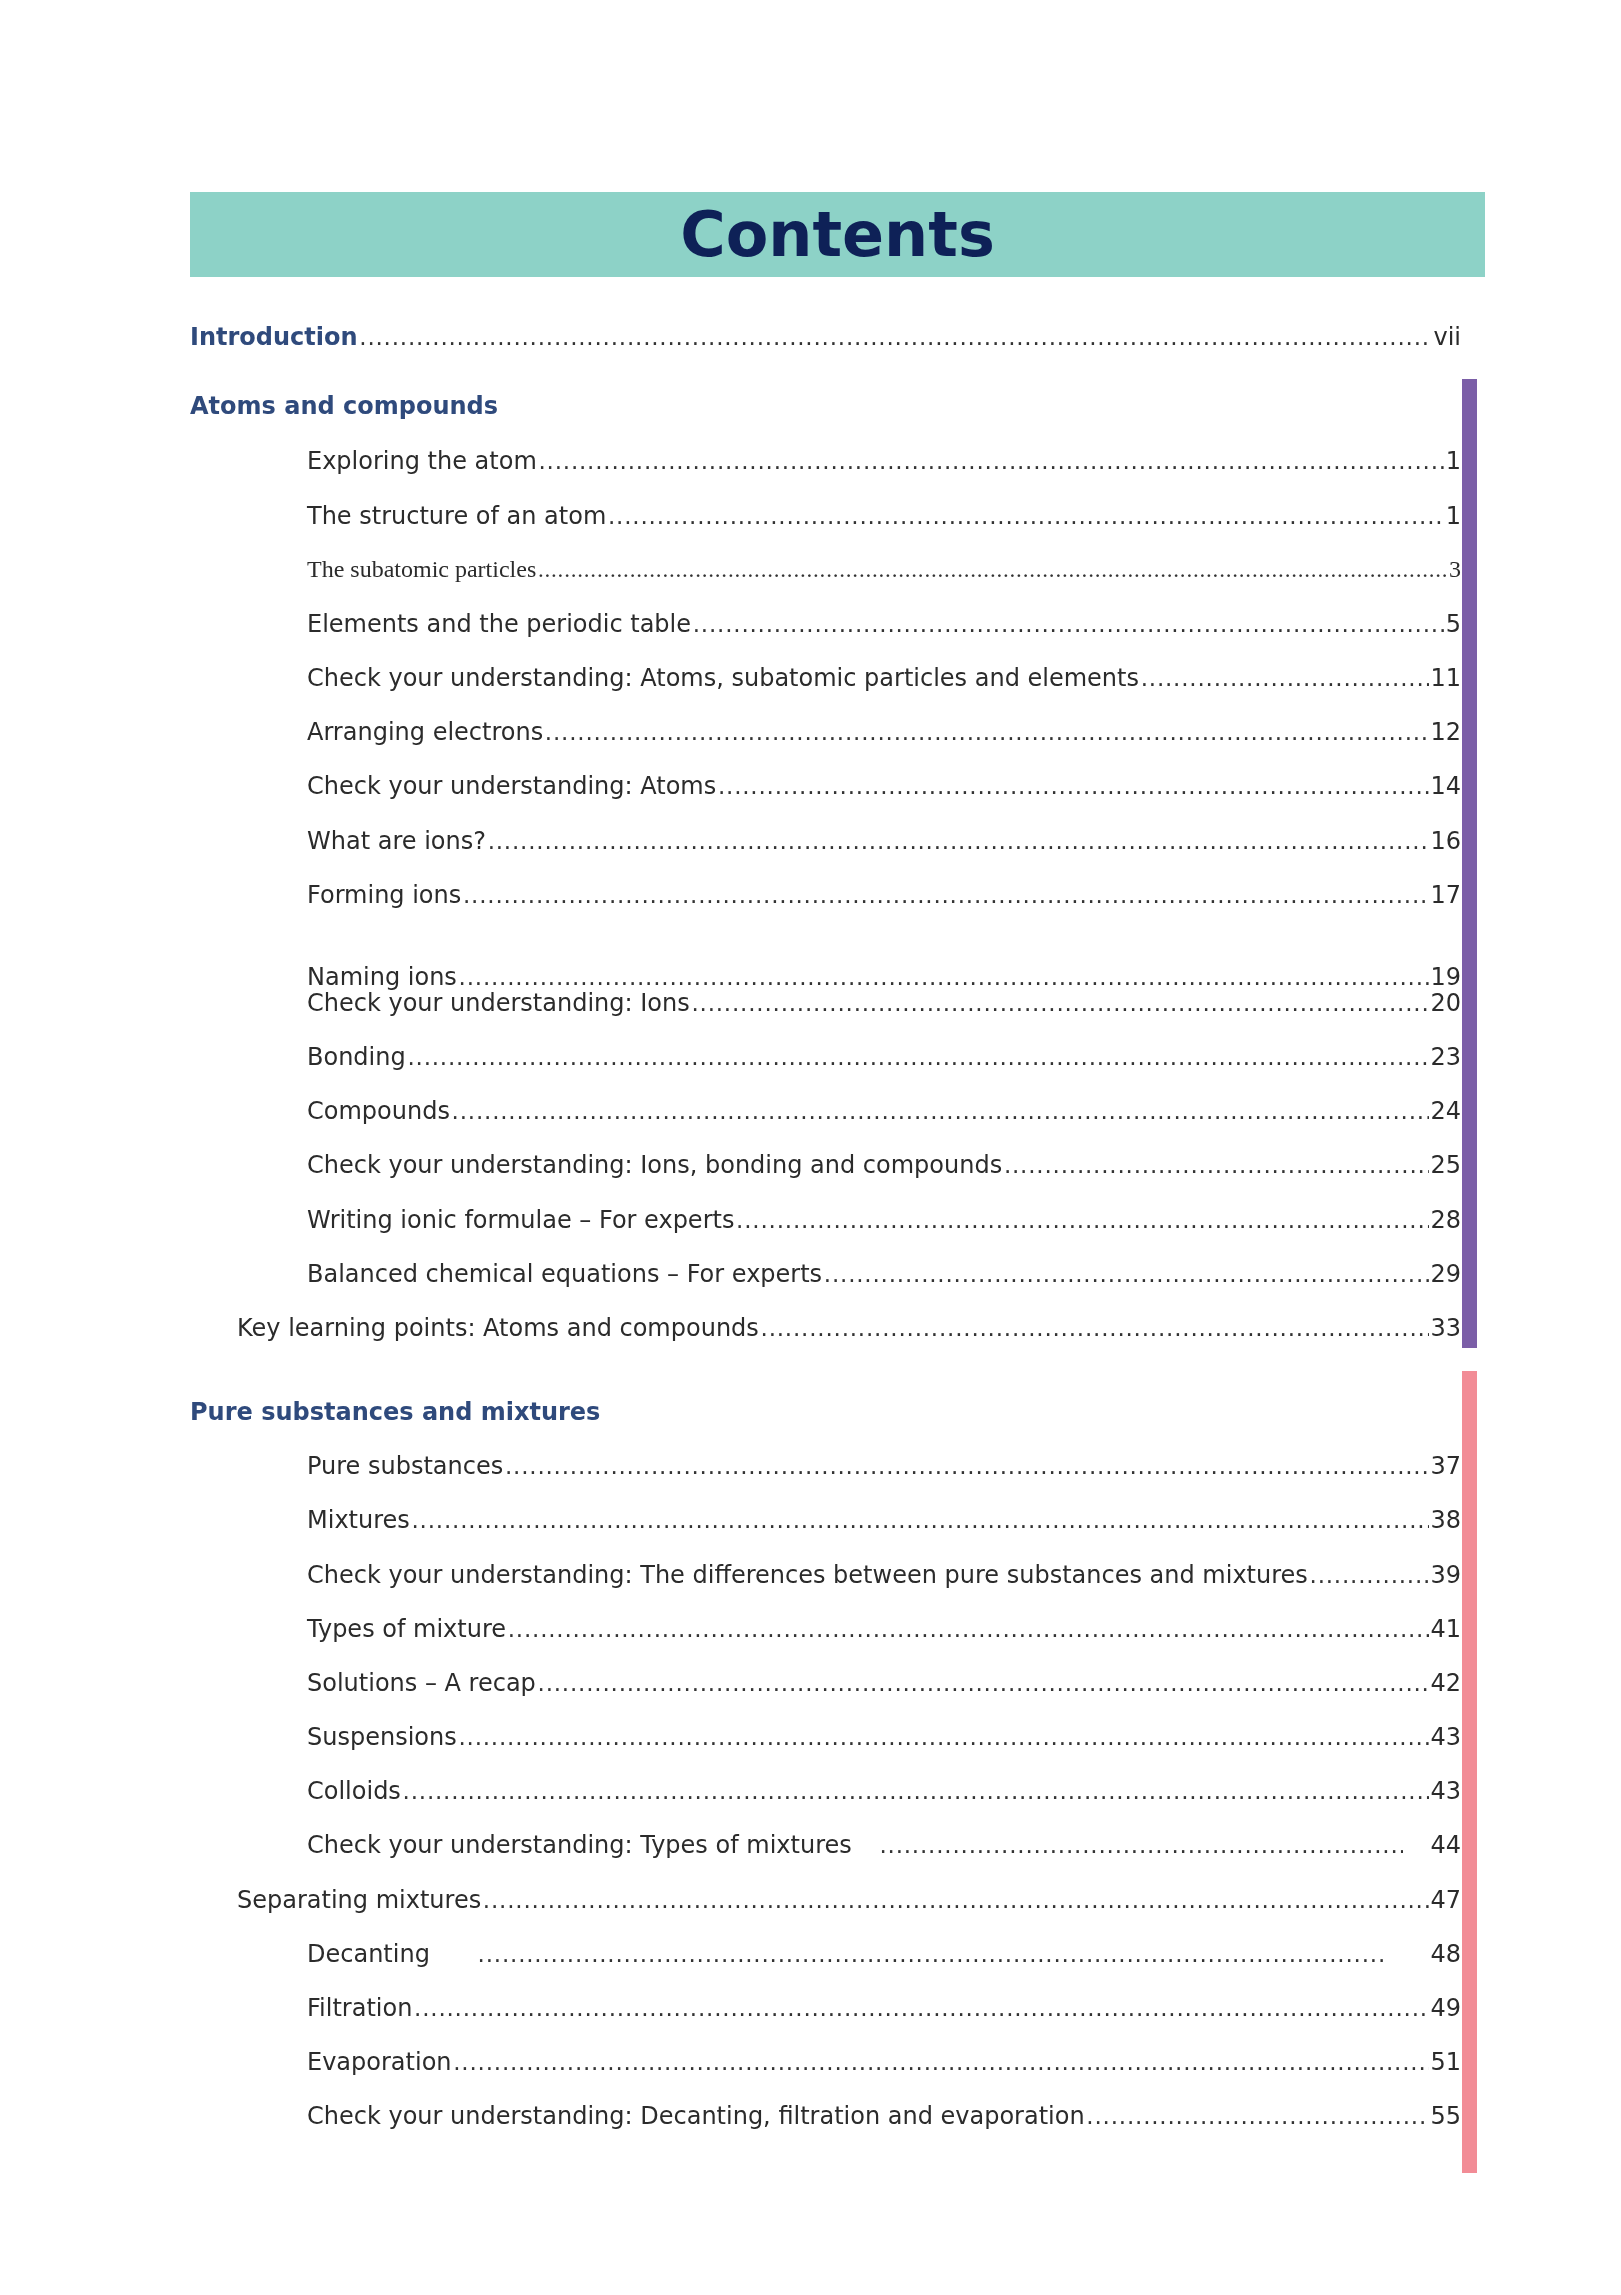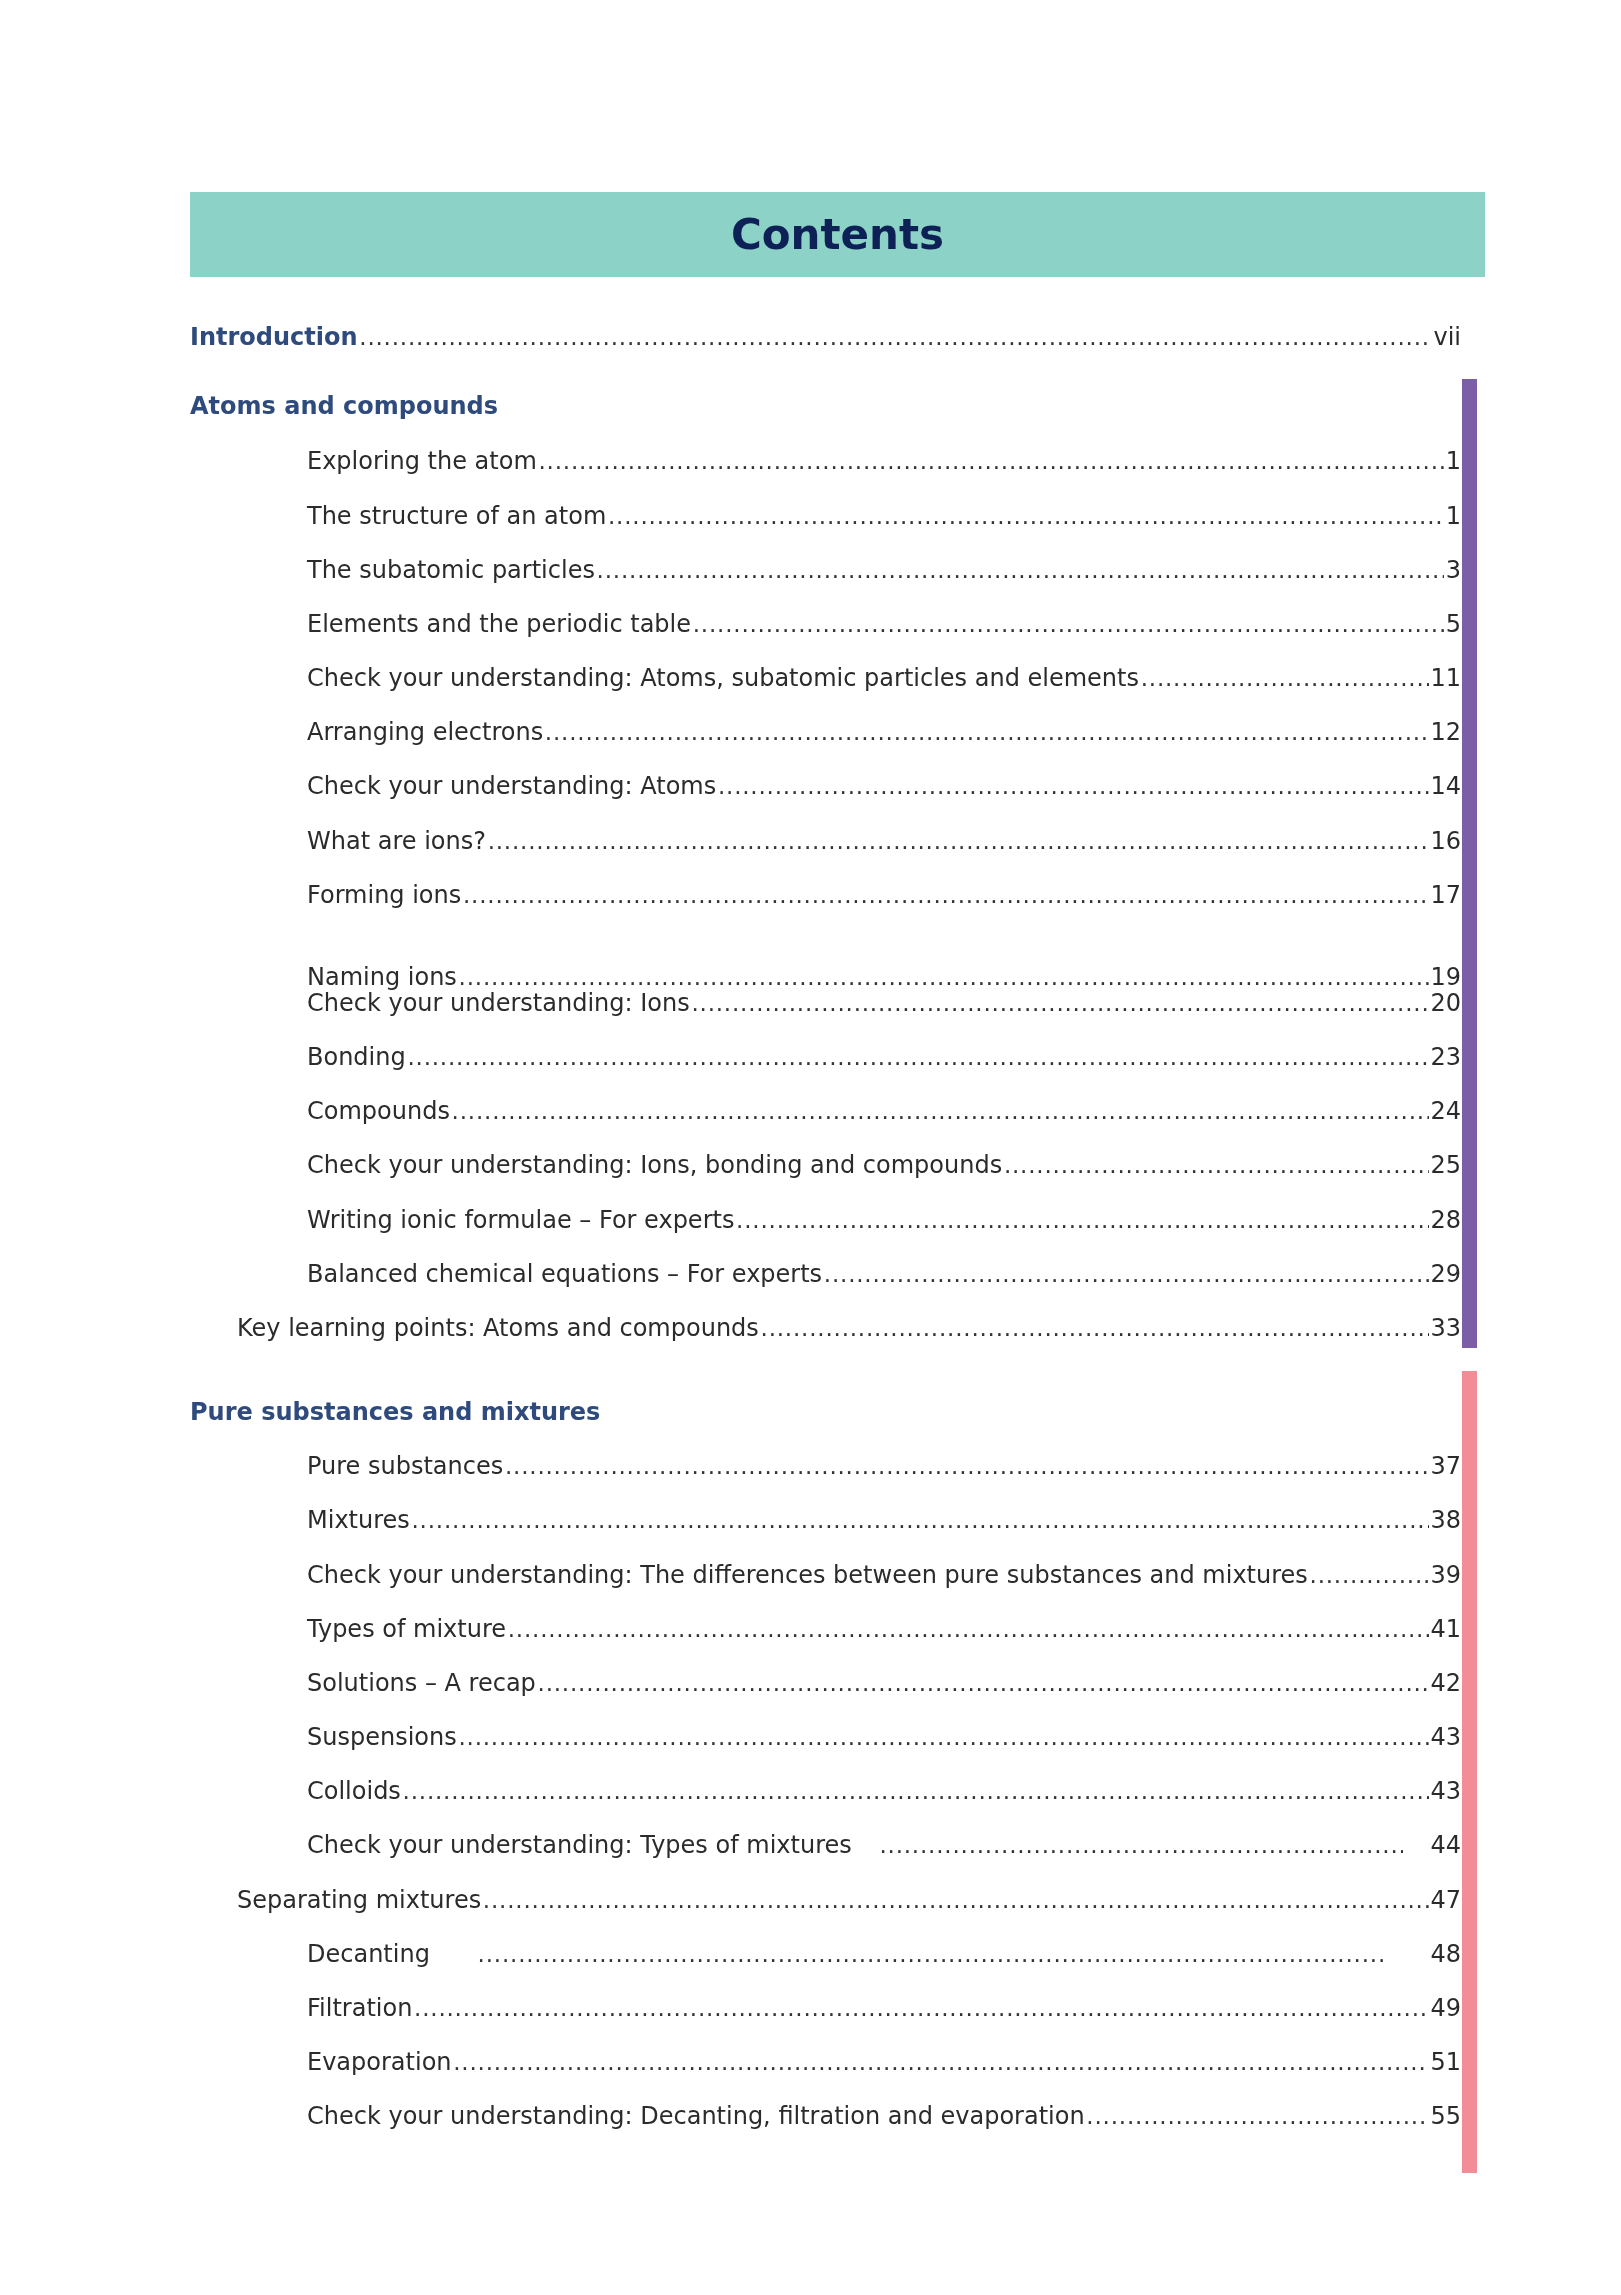--- a/index.html
+++ b/index.html
@@ -1,20 +1,20 @@
 <!DOCTYPE html>
 <html style="font-size:13.3px"><head>
 <meta charset="utf-8">
 <style>
   html, body { margin: 0; padding: 0; background: #ffffff; }
   body { width: 1621px; height: 2295px; position: relative; overflow: hidden;
          font-family: "DejaVu Sans", "Liberation Sans", sans-serif; color: #2b2b2b; }
   .title-band { position: absolute; left: 190px; top: 192px; width: 1295px; height: 85px;
                 background: #8dd2c7; display: flex; align-items: center; justify-content: center; }
-  .title-band h1 { margin: 4px; font-size: 42px; font-weight: bold; color: #0e2157; letter-spacing: 0px; }
+  .title-band h1 { margin: 4px; font-size: 62px; font-weight: bold; color: #0e2157; letter-spacing: 0px; }
   .toc { position: absolute; left: 190px; top: 0; width: 1271px; }
   .row { position: absolute; left: 0; width: 1271px; height: 42px; display: flex; align-items: baseline;
          font-size: 24px; white-space: nowrap; }
   .row .label { flex: 0 0 auto; padding-right: 1.7px; }
   .row .leader { flex: 1 1 auto; overflow: hidden; color: #333; letter-spacing: 0.8px; }
   .row .leader::before { content: "........................................................................................................................................................................................................................................................................................................................................................"; font-size: 23px; }
   .row .page { flex: 0 0 auto; text-align: right; padding-left: 1.7px; }
   .row.heading .label { font-weight: bold; color: #2f4a7c; }
   .row.heading-intro .label { font-weight: bold; color: #2f4a7c; }
   .row.lvl1 .label { padding-left: 47px; }
@@ -45,21 +45,21 @@
     <div class="row lvl2" style="top: 447px;">
       <span class="label">Exploring the atom</span>
       <span class="leader"></span>
       <span class="page">1</span>
     </div>
     <div class="row lvl2" style="top: 502px;">
       <span class="label">The structure of an atom</span>
       <span class="leader"></span>
       <span class="page">1</span>
     </div>
-    <div class="row lvl2" style="top: 556px;">
+    <div class="row lvl2" style="top: 556px; font-family: Liberation Serif, serif;">
       <span class="label">The subatomic particles</span>
       <span class="leader"></span>
       <span class="page">3</span>
     </div>
     <div class="row lvl2" style="top: 610px;">
       <span class="label">Elements and the periodic table</span>
       <span class="leader"></span>
       <span class="page">5</span>
     </div>
     <div class="row lvl2" style="top: 664px;">

